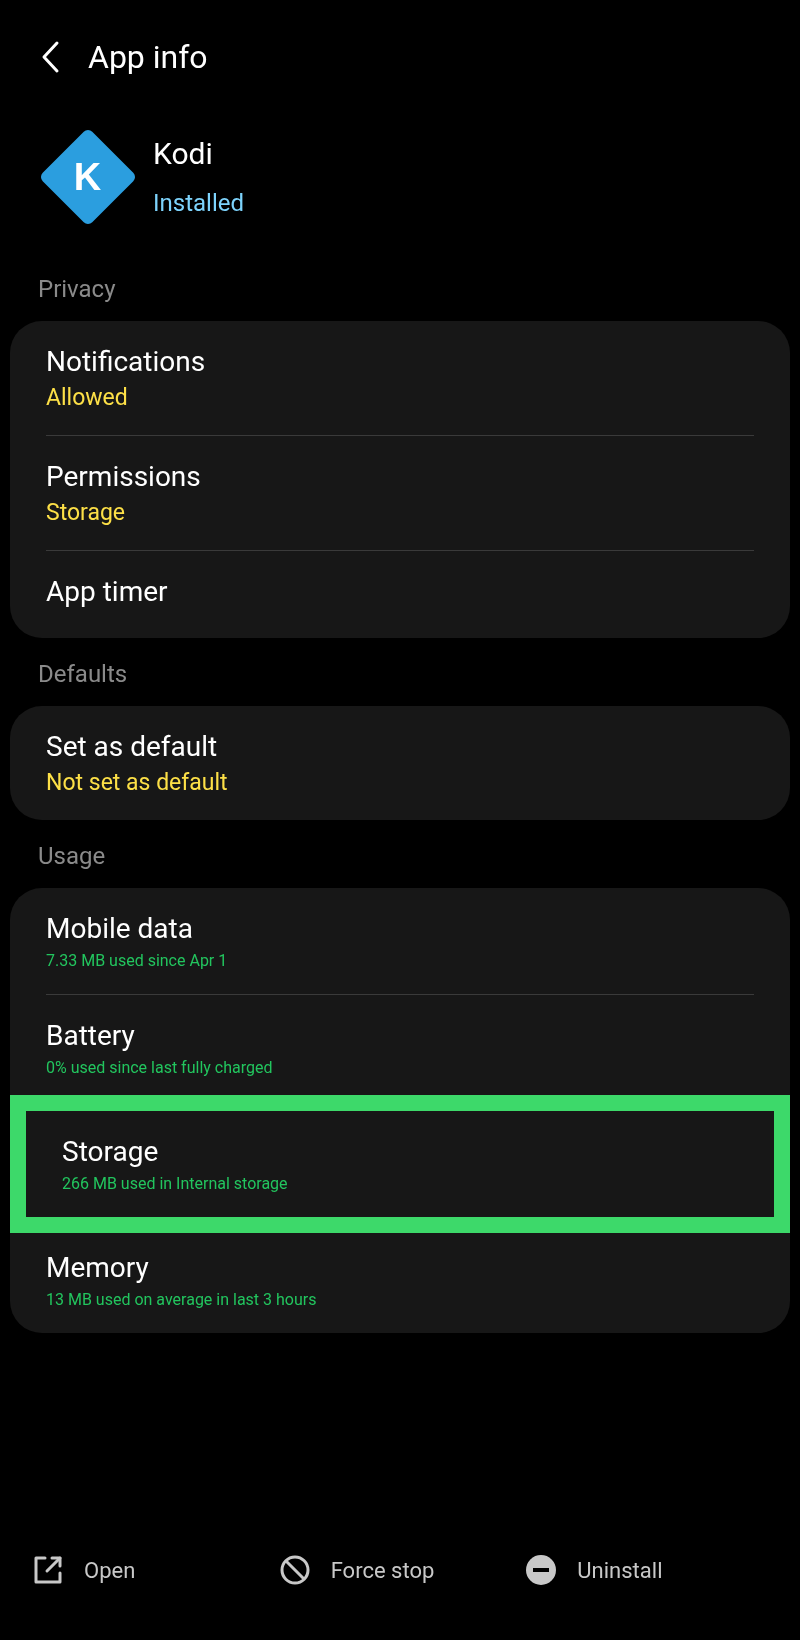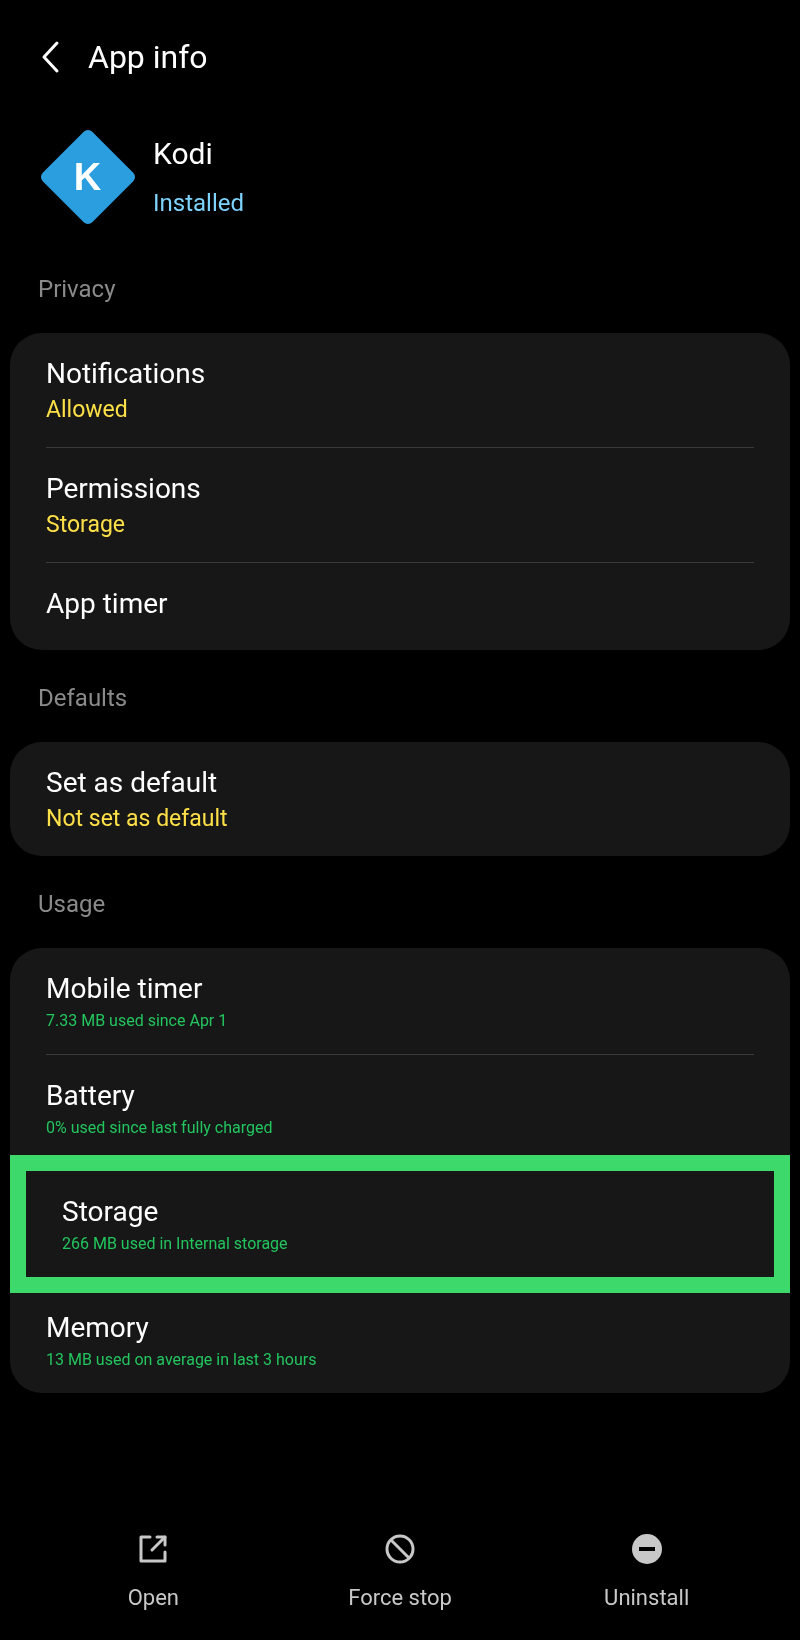--- a/index.html
+++ b/index.html
@@ -60,21 +60,21 @@
       color: #7dd3fc;
     }
     .section-label {
       font-size: 24px;
       color: #8a8a8a;
       padding: 18px 46px 14px 38px;
     }
     .card {
       background: #171717;
       border-radius: 32px;
-      margin: 16px 10px;
+      margin: 4px 10px;
     }
     .setting-item {
       padding: 24px 36px;
       cursor: pointer;
     }
     .setting-title {
       font-size: 28px;
       font-weight: 400;
       color: #ffffff;
       margin-bottom: 6px;
@@ -108,21 +108,20 @@
       right: 0;
       height: 140px;
       display: flex;
       justify-content: space-around;
       align-items: center;
       background: #000000;
       padding: 0 30px;
     }
     .bottom-btn {
       display: flex;
-      flex-direction: column;
       align-items: center;
       gap: 18px;
       color: #c8c8c8;
       cursor: pointer;
       flex: 1;
     }
     .bottom-btn-icon {
       width: 36px;
       height: 36px;
       display: flex;
@@ -177,21 +176,21 @@
 <div class="card">
   <div class="setting-item">
     <div class="setting-title">Set as default</div>
     <div class="setting-value-blue">Not set as default</div>
   </div>
 </div>
 
 <div class="section-label">Usage</div>
 <div class="card">
   <div class="setting-item">
-    <div class="setting-title">Mobile timer</div>
+    <div class="setting-title">Mobile data</div>
     <div class="setting-value-gray">7.33 MB used since Apr 1</div>
   </div>
   <div class="divider"></div>
   <div class="setting-item">
     <div class="setting-title">Battery</div>
     <div class="setting-value-gray">0% used since last fully charged</div>
   </div>
 
   <div class="highlight-wrap">
     <div class="setting-item">

